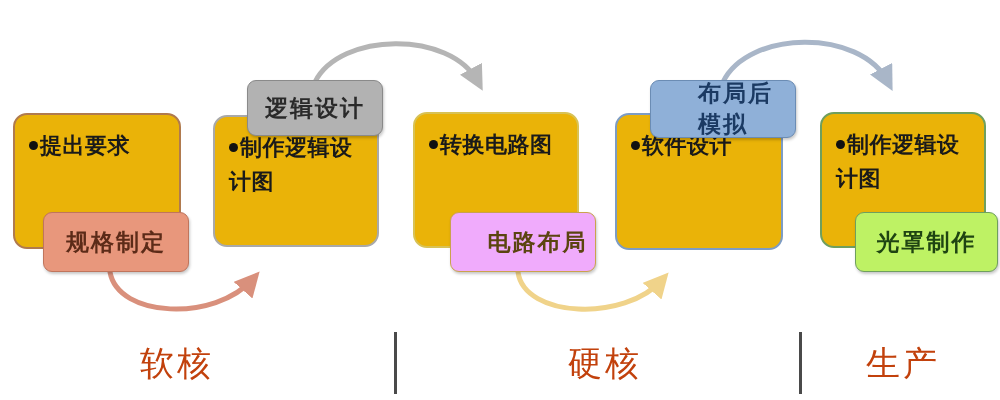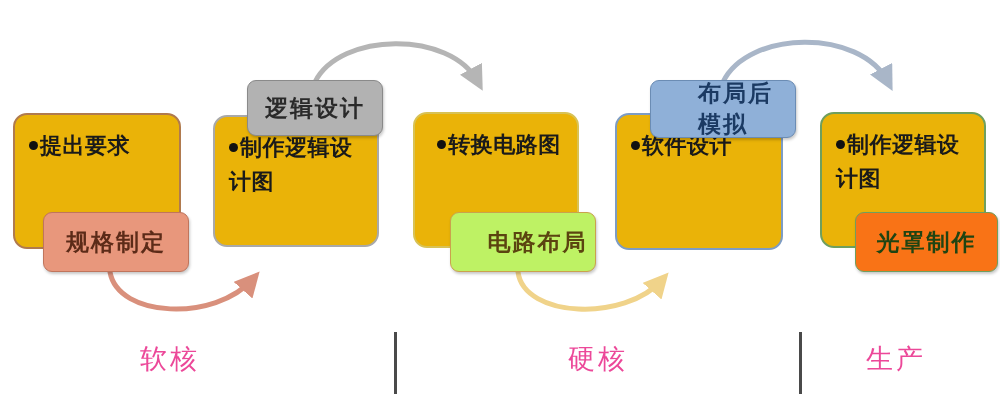--- a/index.html
+++ b/index.html
@@ -69,38 +69,38 @@
   }
   
   #card-1 { left: 13px;  top: 113px; width: 168px; height: 136px; border: 2px solid #b07a4e; }
   #chip-1 { left: 43px;  top: 212px; width: 146px; height: 60px;
             background: #e8977c; border: 1px solid #c0755c; color: #5c2b18; }
 
   #card-2 { left: 213px; top: 115px; width: 166px; height: 132px; border: 2px solid #a9a9a9; }
   #chip-2 { left: 247px; top: 80px;  width: 136px; height: 56px;
             background: #b2b2b2; border: 1px solid #8a8a8a; color: #2a2a2a; }
 
-  #card-3 { left: 413px; top: 112px; width: 166px; height: 136px; border: 2px solid #d8c255; text-align: center; }
+  #card-3 { left: 413px; top: 112px; width: 166px; height: 136px; border: 2px solid #d8c255; }
   #chip-3 { left: 450px; top: 212px; width: 146px; height: 60px;
-            background: #bef264; border: 1px solid #caa24d; color: #5b4410; padding-left: 29px; }
+            background: #f0abfc; border: 1px solid #caa24d; color: #5b4410; padding-left: 29px; }
 
   #card-4 { left: 615px; top: 113px; width: 168px; height: 137px; border: 2px solid #7d9cc4; }
   #chip-4 { left: 650px; top: 80px;  width: 146px; height: 58px;
             background: #8fb0d8; border: 1px solid #6b8cb4; color: #1b3a63; padding-left: 47px; }
 
   #card-5 { left: 820px; top: 112px; width: 166px; height: 136px; border: 2px solid #6f9f5e; }
   #chip-5 { left: 855px; top: 212px; width: 143px; height: 60px;
-            background: #f97316; border: 1px solid #6f9f5e; color: #1f4412; }
+            background: #bef264; border: 1px solid #6f9f5e; color: #1f4412; }
 
   
   .stage-label {
     position: absolute;
     top: 341px;
-    font-size: 27px;
-    color: #ec4899;
+    font-size: 34px;
+    color: #c2410c;
     letter-spacing: 3px;
     white-space: nowrap;
   }
   #stage-0 { left: 140px; }
   #stage-1 { left: 568px; }
   #stage-2 { left: 866px; }
 
   .divider {
     position: absolute;
     top: 332px;

